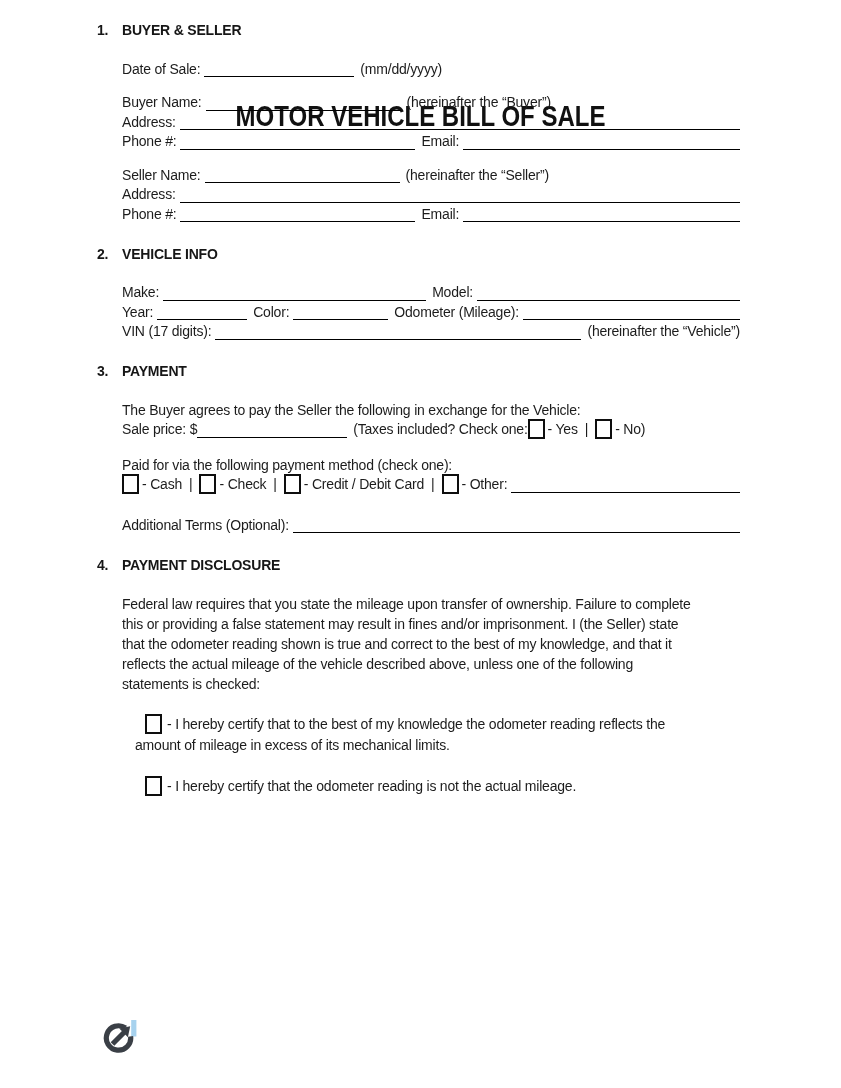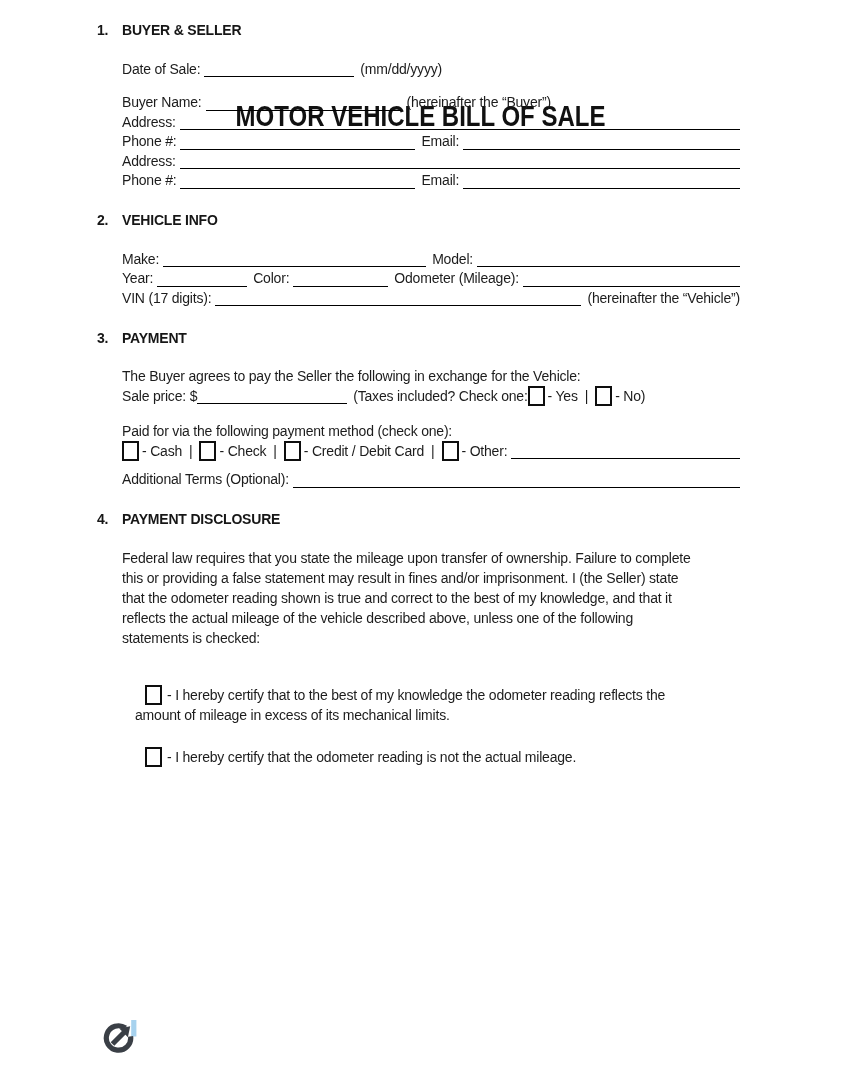--- a/index.html
+++ b/index.html
@@ -57,23 +57,23 @@
     border: 2.5px solid #0e0e0e;
     display: inline-block;
     flex: none;
     background: #fff;
     box-sizing: content-box;
   }
   .cb + .lab2 { margin-left: 3px; flex: none; }
   .pipe { margin: 0 7px; flex: none; }
   .gap20 { margin-top: 14px; }
   .mt24 { margin-top: 16px; }
-  .mt21 { margin-top: 9px; }
+  .mt21 { margin-top: 21px; }
   .para div { line-height: 20px; white-space: nowrap; }
-  .stmt { margin-top: 36px; padding-left: 13px; }
+  .stmt { margin-top: 20px; padding-left: 13px; }
   .stmt .l1 { display: flex; align-items: center; height: 21px; white-space: nowrap; }
   .stmt .l1 .cb { margin-left: 10px; margin-right: 5px; }
   .stmt .l2 { line-height: 21px; white-space: nowrap; }
   .stmt2 { margin-top: 20px; }
   .logo {
     position: absolute;
     left: 103px;
     top: 1016px;
     width: 36px;
     height: 40px;
@@ -108,20 +108,25 @@
       <span class="lab">Address:</span>
       <span class="fl fill"></span>
     </div>
     <div class="row">
       <span class="lab">Phone #:</span>
       <span class="fl" style="width:235px"></span>
       <span class="lab suf">Email:</span>
       <span class="fl fill"></span>
     </div>
 
+    <div class="row gap20">
+      <span class="lab">Seller Name:</span>
+      <span class="fl" style="width:195px"></span>
+      <span class="suf">(hereinafter the “Seller”)</span>
+    </div>
     <div class="row">
       <span class="lab">Address:</span>
       <span class="fl fill"></span>
     </div>
     <div class="row">
       <span class="lab">Phone #:</span>
       <span class="fl" style="width:235px"></span>
       <span class="lab suf">Email:</span>
       <span class="fl fill"></span>
     </div>

